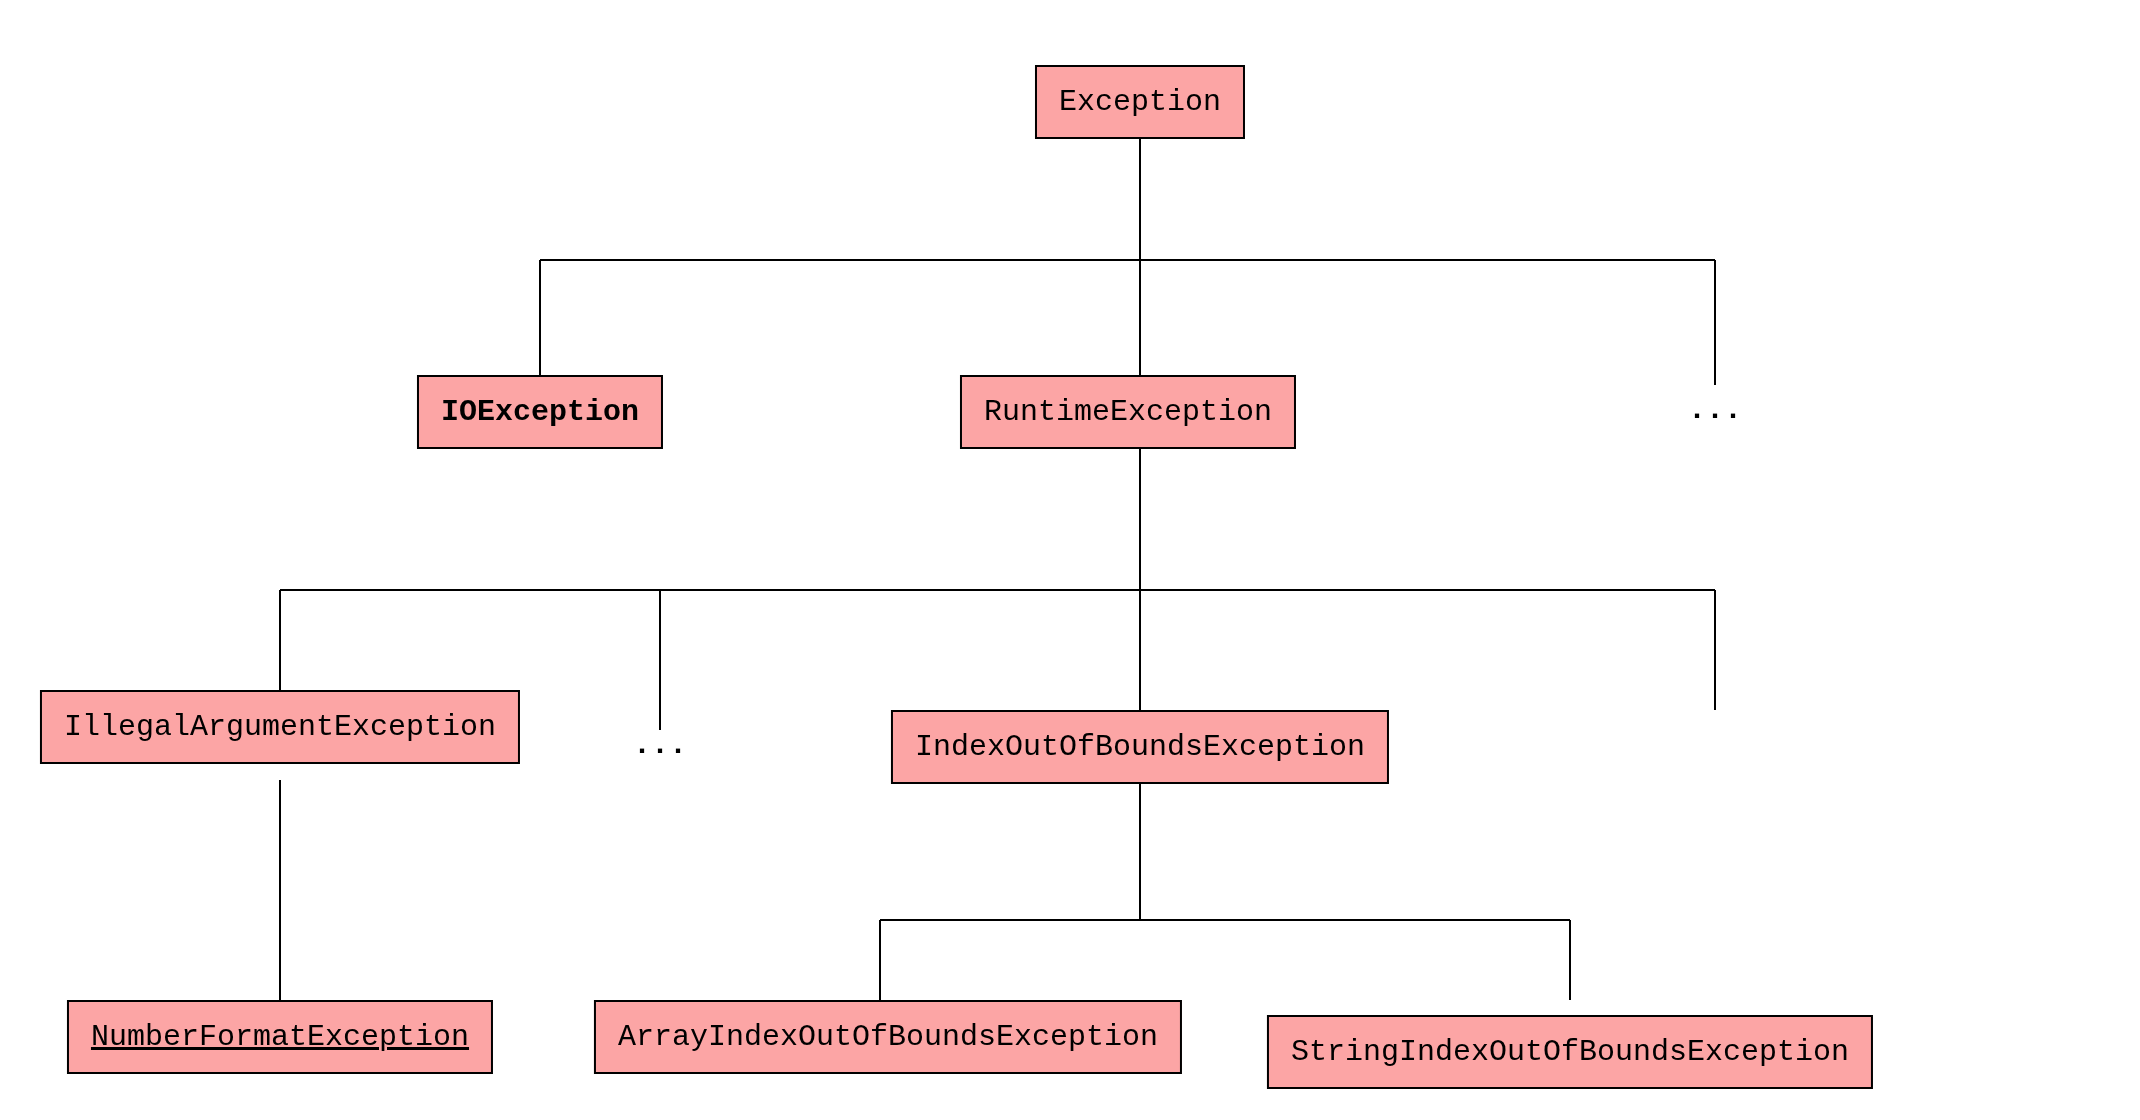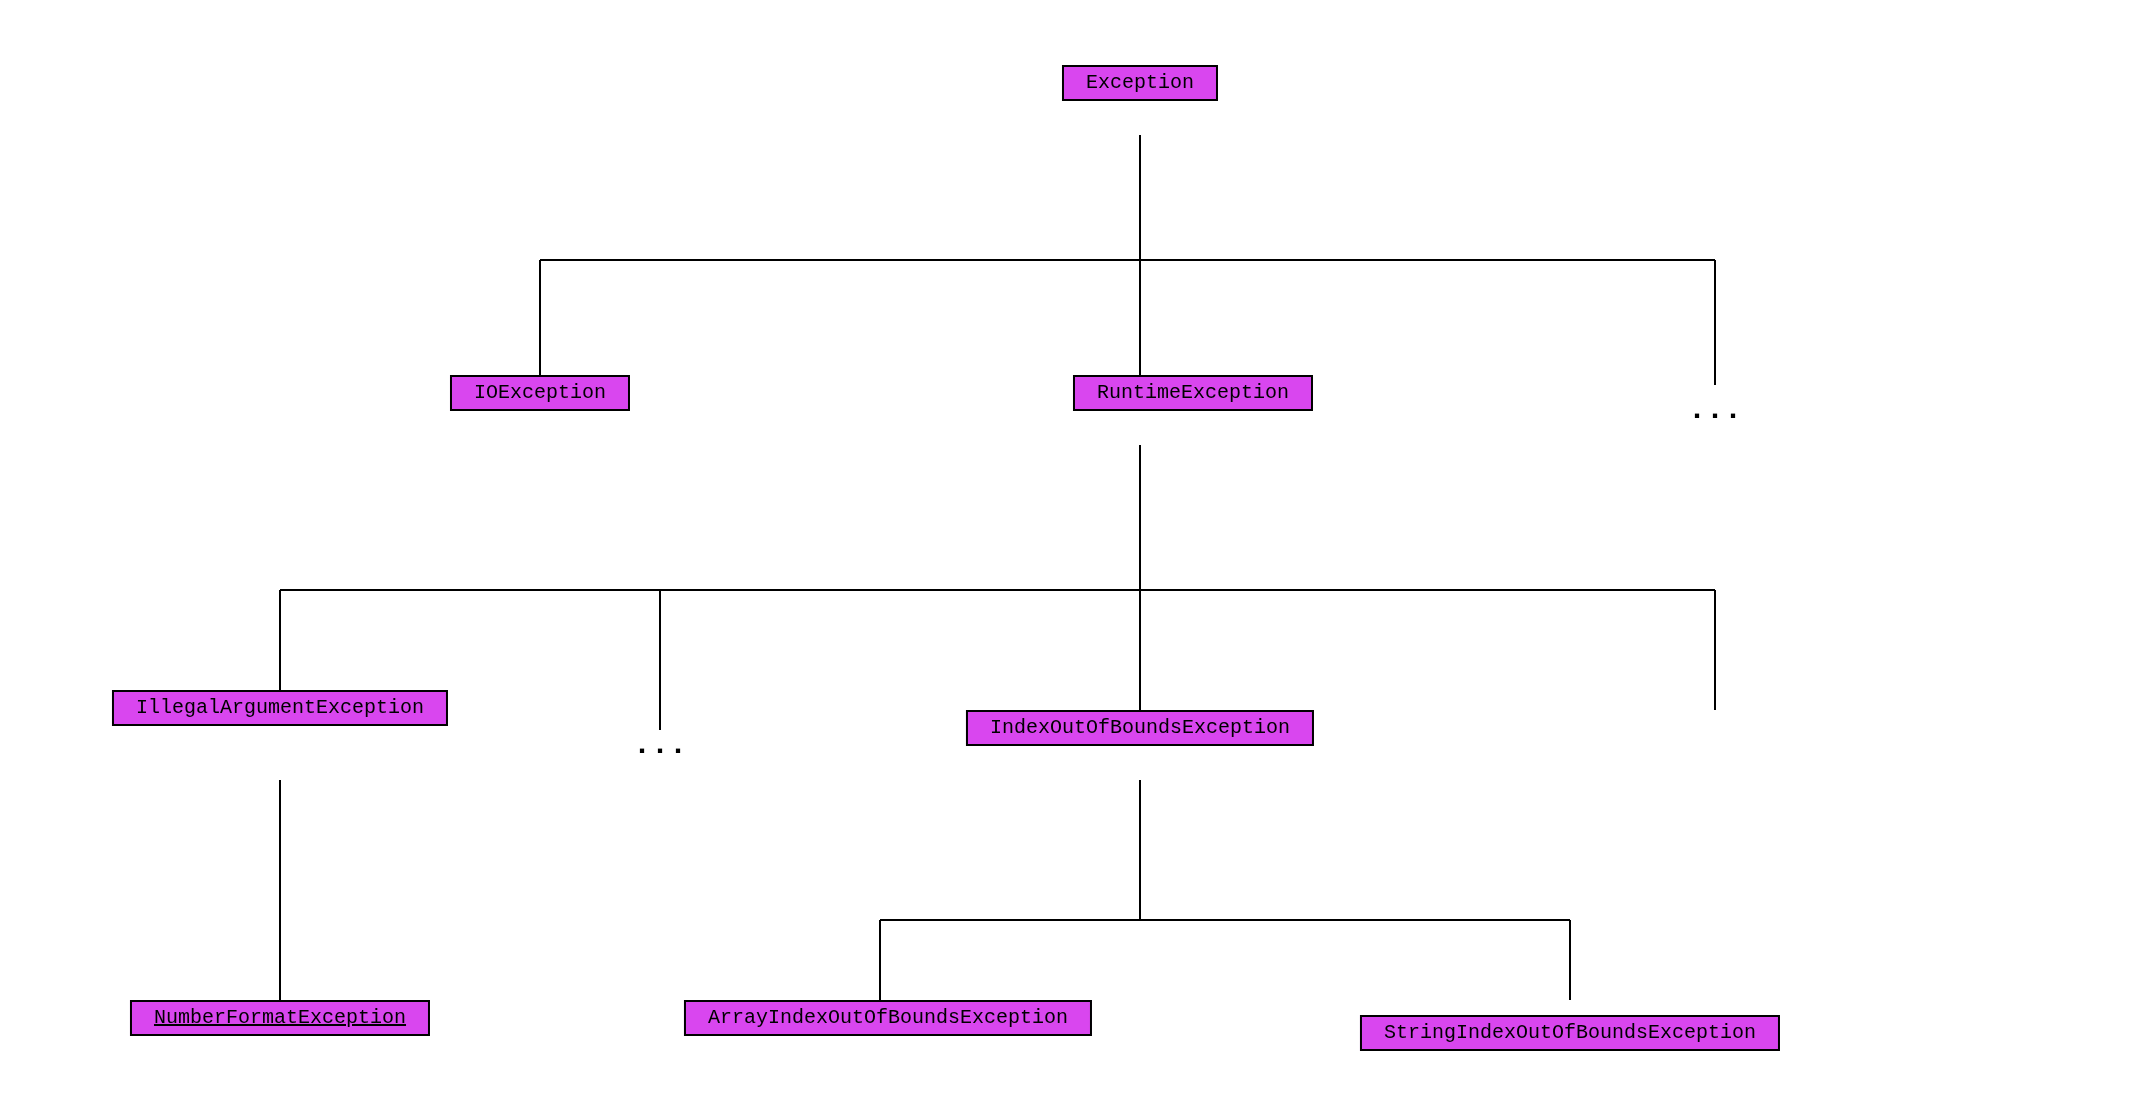--- a/index.html
+++ b/index.html
@@ -11,24 +11,24 @@
     font-family:"Consolas","Menlo","Courier New",monospace;
   }
   .canvas{
     position:relative;
     width:2140px;
     height:1120px;
   }
   .node{
     position:absolute;
     border:2px solid #000;
-    background:#d946ef;
-    font-size:20px;
+    background:#fca5a5;
+    font-size:30px;
     line-height:1;
-    padding:6px 22px;
+    padding:20px 22px;
     white-space:nowrap;
     box-sizing:border-box;
     transform:translateX(-50%);
     text-align:center;
   }
   .ellipsis{
     position:absolute;
     font-size:30px;
     font-weight:bold;
     line-height:1;
@@ -75,23 +75,23 @@
     <line x1="1140" y1="780" x2="1140" y2="920"></line>
 
     <line x1="880" y1="920" x2="1570" y2="920"></line>
 
     <line x1="880" y1="920" x2="880" y2="1000"></line>
     <line x1="1570" y1="920" x2="1570" y2="1000"></line>
   </svg>
 
   <div class="node" style="left:1140px;top:65px;">Exception</div>
 
-  <div class="node" style="left:540px;top:375px;">IOException</div>
+  <div class="node" style="left:540px;top:375px;font-weight:bold;">IOException</div>
 
-  <div class="node" style="left:1193px;top:375px;">RuntimeException</div>
+  <div class="node" style="left:1128px;top:375px;">RuntimeException</div>
 
   <div class="ellipsis" style="left:1715px;top:410px;">...</div>
 
   <div class="node" style="left:280px;top:690px;">IllegalArgumentException</div>
 
   <div class="ellipsis" style="left:660px;top:745px;">...</div>
 
   <div class="node" style="left:1140px;top:710px;">IndexOutOfBoundsException</div>
 
 

